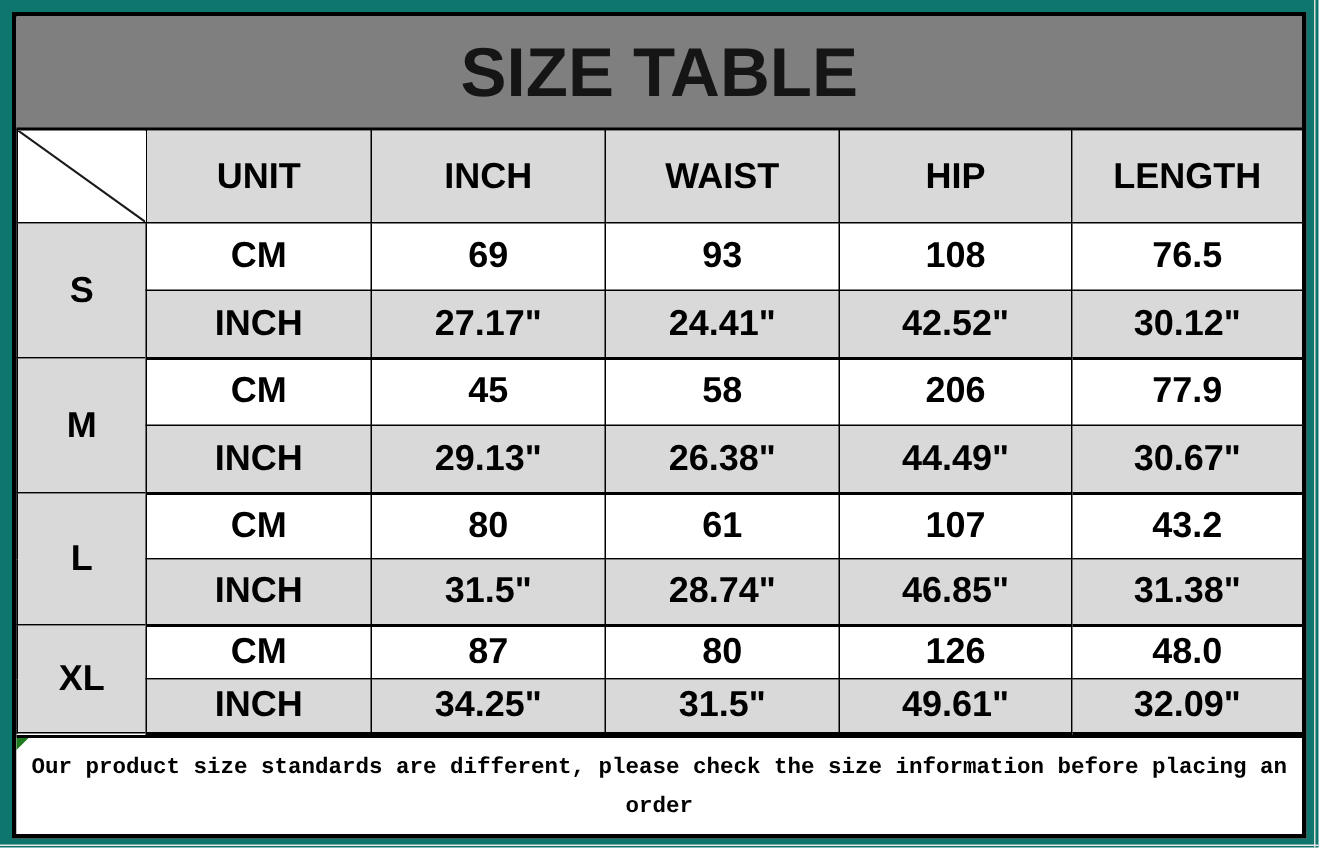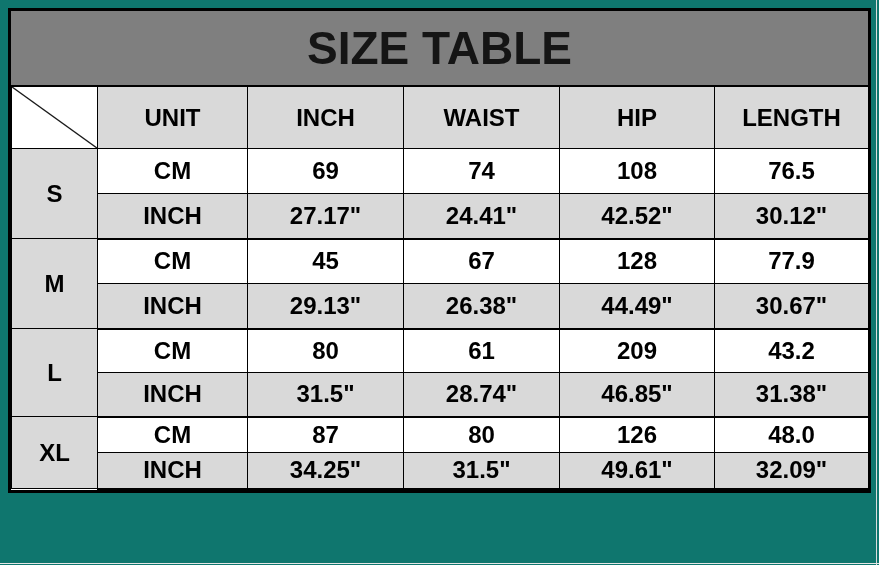--- a/index.html
+++ b/index.html
@@ -85,54 +85,54 @@
           <td class="hcell">INCH</td>
           <td class="hcell">WAIST</td>
           <td class="hcell">HIP</td>
           <td class="hcell">LENGTH</td>
         </tr>
 
         <tr class="r-a row-cm">
           <td class="size-cell" rowspan="2">S</td>
           <td>CM</td>
           <td>69</td>
-          <td>74</td>
+          <td>93</td>
           <td>108</td>
           <td>76.5</td>
         </tr>
         <tr class="r-a row-inch group-end">
           <td>INCH</td>
           <td>27.17"</td>
           <td>24.41"</td>
           <td>42.52"</td>
           <td>30.12"</td>
         </tr>
 
         <tr class="r-a row-cm">
           <td class="size-cell" rowspan="2">M</td>
           <td>CM</td>
           <td>45</td>
-          <td>67</td>
-          <td>128</td>
+          <td>58</td>
+          <td>206</td>
           <td>77.9</td>
         </tr>
         <tr class="r-a row-inch group-end">
           <td>INCH</td>
           <td>29.13"</td>
           <td>26.38"</td>
           <td>44.49"</td>
           <td>30.67"</td>
         </tr>
 
         <tr class="r-b row-cm">
           <td class="size-cell" rowspan="2">L</td>
           <td>CM</td>
           <td>80</td>
           <td>61</td>
-          <td>209</td>
+          <td>107</td>
           <td>43.2</td>
         </tr>
         <tr class="r-b row-inch group-end">
           <td>INCH</td>
           <td>31.5"</td>
           <td>28.74"</td>
           <td>46.85"</td>
           <td>31.38"</td>
         </tr>
 
@@ -147,15 +147,19 @@
         <tr class="r-c row-inch group-end">
           <td>INCH</td>
           <td>34.25"</td>
           <td>31.5"</td>
           <td>49.61"</td>
           <td>32.09"</td>
         </tr>
       </tbody>
     </table>
 
+    <div class="footer">
+      <span class="err-tri"></span>
+      <span>Our product size standards are different, please check the size information before placing an order</span>
+    </div>
 
   </div>
 </div>
 
 </body></html>

